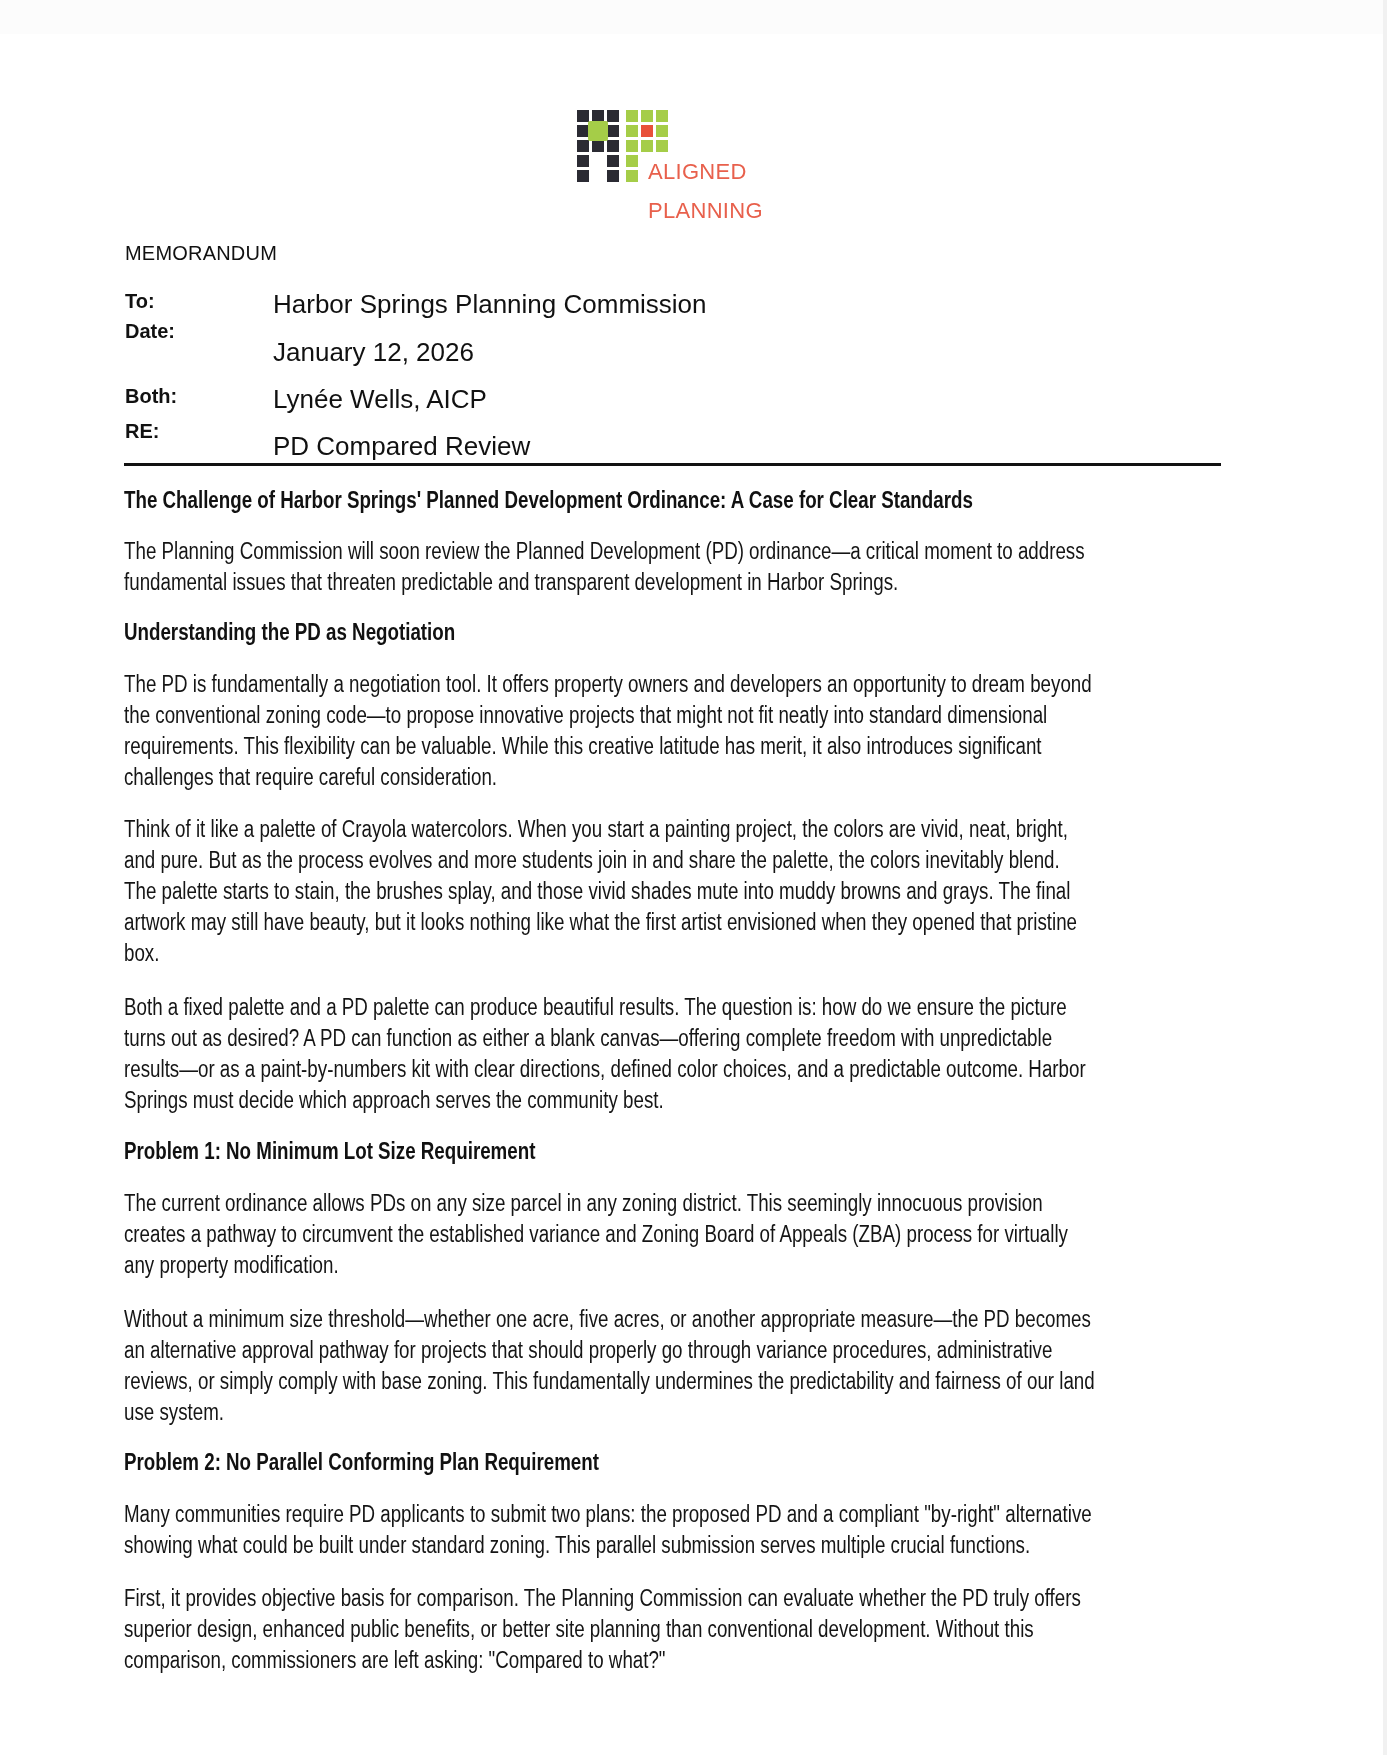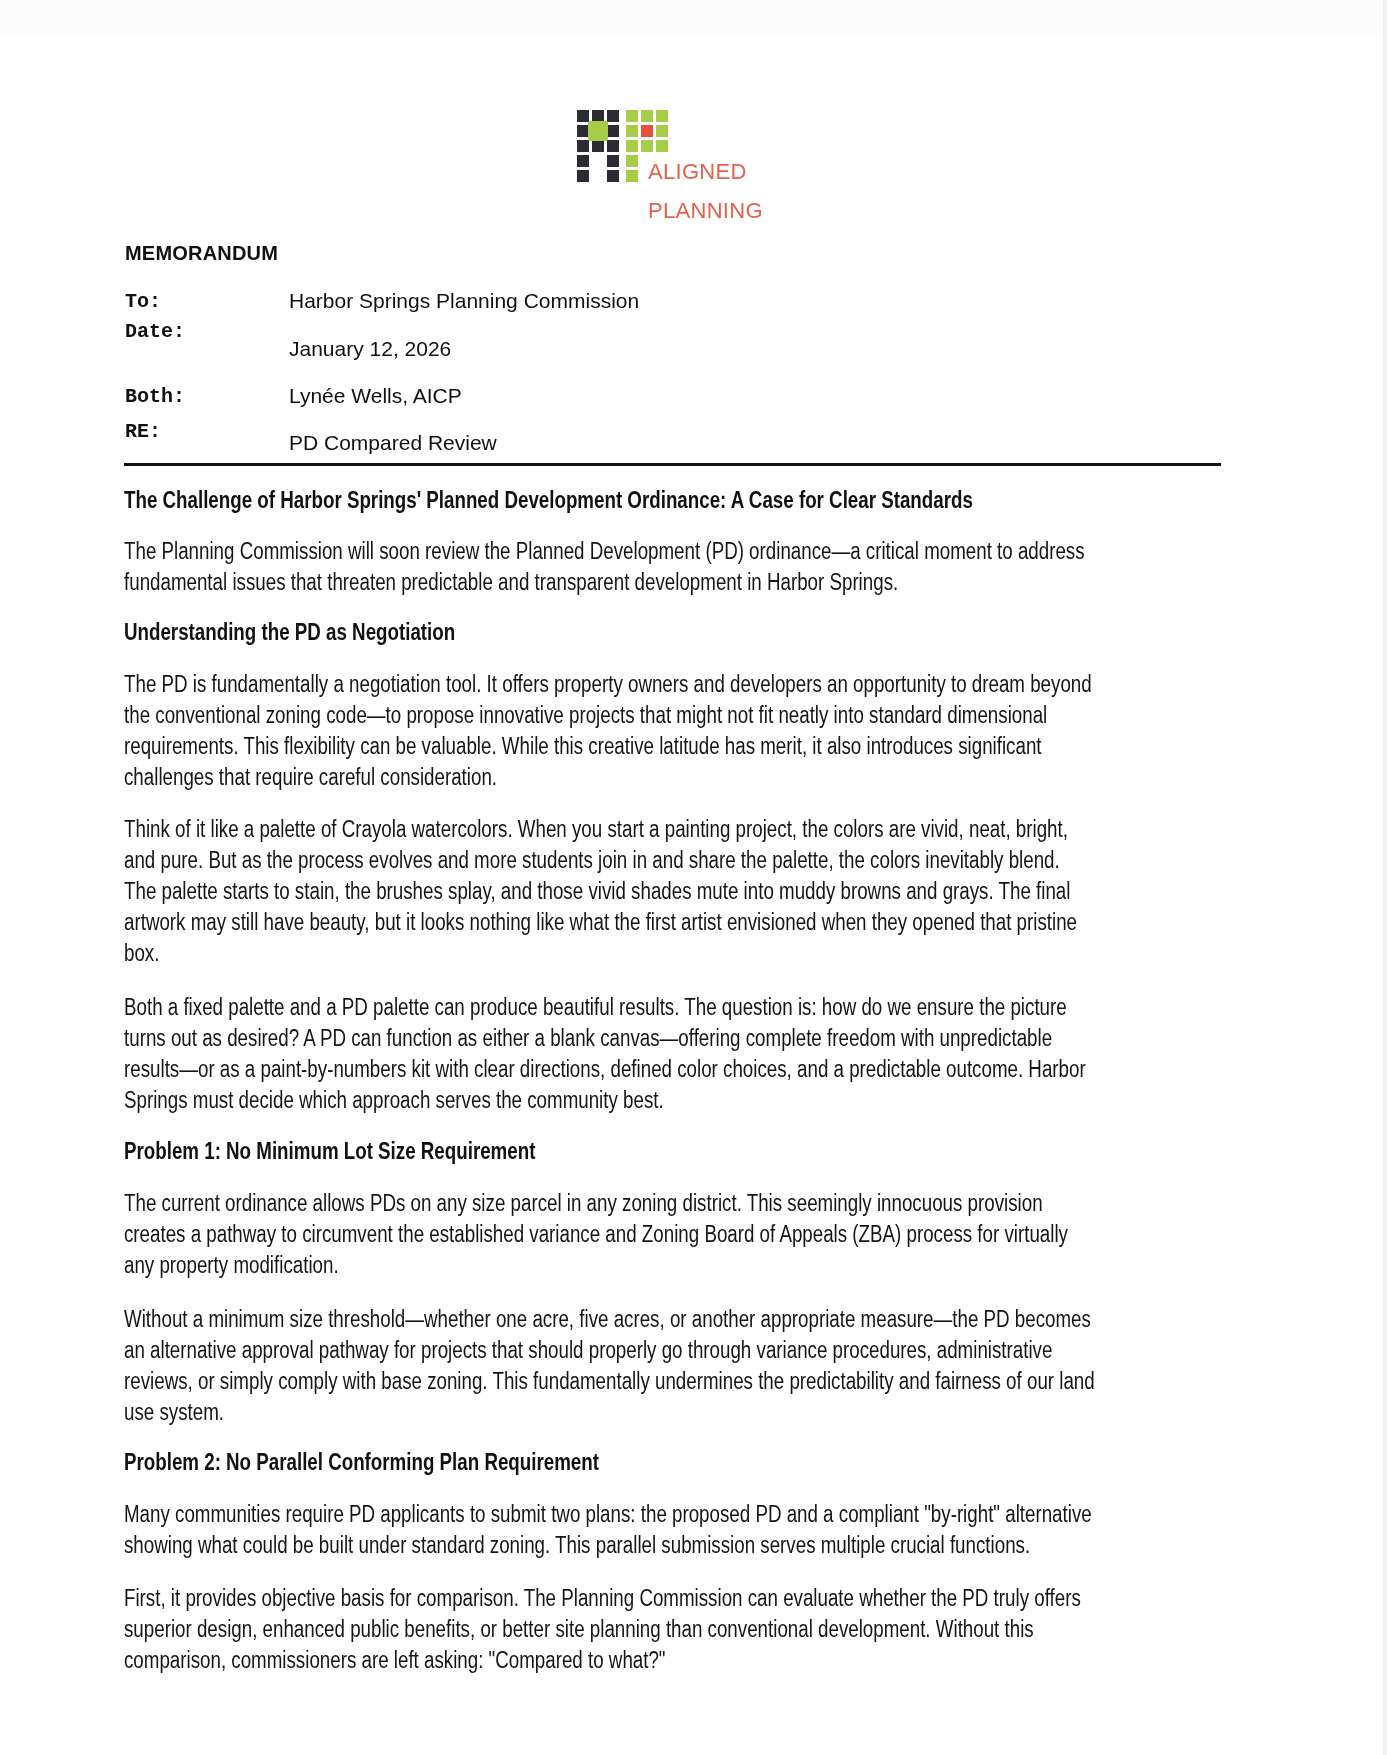--- a/index.html
+++ b/index.html
@@ -14,23 +14,23 @@
     
     .logo { position: absolute; left: 577px; top: 110px; width: 200px; height: 100px; }
     .cell { position: absolute; width: 12px; height: 12px; }
     .blk { background: #2b2b33; }
     .grn { background: #a5cd48; }
     .red { background: #e8503a; }
     .bigsq { position: absolute; width: 20px; height: 20px; background: #a5cd48; border-radius: 2px; }
     .logo-text { position: absolute; left: 71px; color: #e8604c; font-size: 22px; line-height: 22px; letter-spacing: 0.3px; font-family: "Liberation Sans", sans-serif; white-space: nowrap; }
 
     
-    .memo-title { position: absolute; left: 125px; top: 242px; font-size: 20px; font-weight: bold; letter-spacing: 0.2px; }
-    .hdr-label { position: absolute; left: 125px; font-size: 20px; font-weight: bold; font-family: Liberation Mono, monospace; }
-    .hdr-value { position: absolute; left: 289px; font-size: 21px; }
+    .memo-title { position: absolute; left: 125px; top: 242px; font-size: 20px; font-weight: normal; letter-spacing: 0.2px; }
+    .hdr-label { position: absolute; left: 125px; font-size: 20px; font-weight: bold; }
+    .hdr-value { position: absolute; left: 273px; font-size: 26px; }
     .rule { position: absolute; left: 124px; top: 463px; width: 1097px; height: 3px; background: #111111; }
 
     
     .ln {
       position: absolute; left: 124px; white-space: nowrap;
       font-size: 23px; line-height: 28px;
       transform-origin: 0 0; transform: scaleX(0.815);
       color: #151515;
     }
     .hd { font-weight: bold; color: #111111; }

